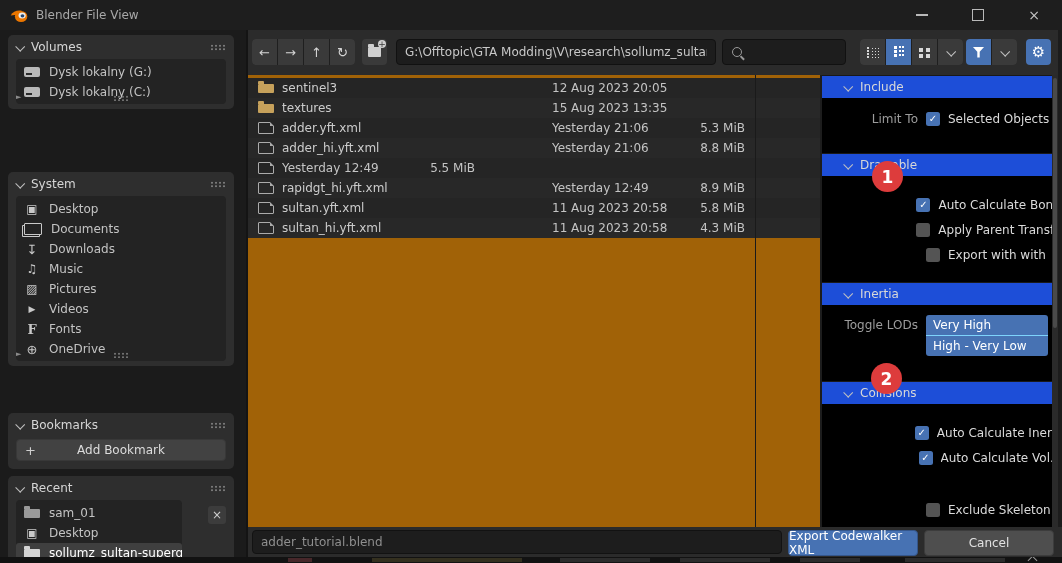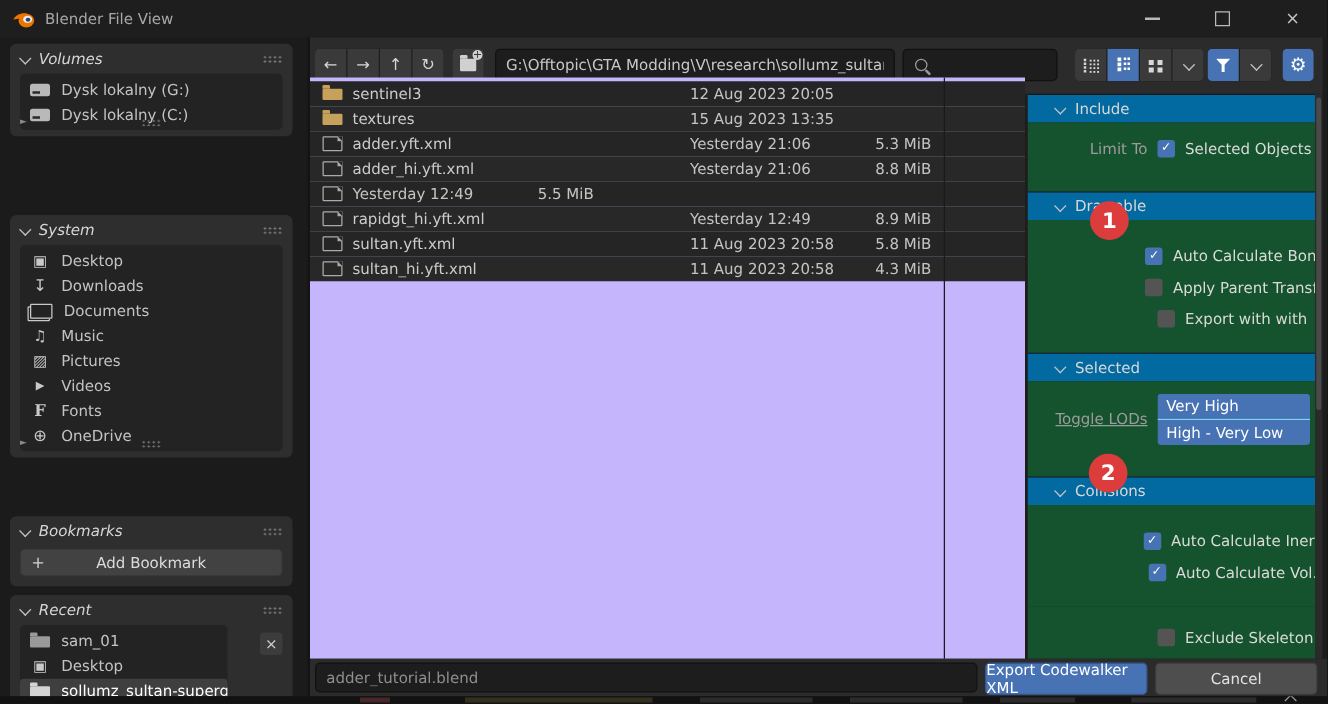--- a/index.html
+++ b/index.html
@@ -11,21 +11,21 @@
   .titlebar .logo{margin:0 8px 0 10px;display:flex;align-items:center;}
   .titlebar .title{color:#a8a8a8;font-size:12px;}
   .win-controls{position:absolute;right:0;top:0;height:30px;display:flex;}
   .win-btn{width:56px;height:30px;display:flex;align-items:center;justify-content:center;color:#b9b9b9;}
   .ico-min{width:12px;height:1.5px;background:#b9b9b9;}
   .ico-max{width:10px;height:10px;border:1.2px solid #b9b9b9;}
   .ico-close{font-size:14px;line-height:1;color:#c4c4c4;}
   
   .sidebar{position:absolute;left:0;top:30px;width:246px;bottom:6px;background:#1b1b1b;overflow:hidden;}
   .sb-panel{position:absolute;left:8px;width:226px;background:#2e2e2e;border-radius:5px;}
-  .sb-head{height:24px;display:flex;align-items:center;padding:0 8px 0 8px;color:#d6d6d6;font-style:italic;}
+  .sb-head{height:24px;display:flex;align-items:center;padding:0 8px 0 8px;color:#d6d6d6;}
   .sb-head .chev{margin-right:8px;}
   .sb-grip{margin-left:auto;width:16px;height:7px;background-image:radial-gradient(#787878 0.9px,transparent 1.1px);background-size:4px 3.5px;}
   .sb-box{margin:0 8px 6px 8px;background:#232323;border-radius:4px;padding:3px 0 2px 0;}
   .sb-row{height:20px;display:flex;align-items:center;padding:0 6px 0 8px;color:#c3c3c3;white-space:nowrap;overflow:hidden;}
   .sb-row .icn{width:16px;min-width:16px;margin-right:9px;display:inline-flex;justify-content:center;align-items:center;color:#c9c9c9;}
   .sb-row.selected{background:#3f3f3f;color:#ffffff;border-radius:3px;}
   .sb-footrow{height:15px;display:flex;align-items:center;padding:0 8px;position:relative;}
   .sb-tri{color:#8a8a8a;font-size:7px;line-height:1;}
   .sb-footrow .dots{position:absolute;left:50%;transform:translateX(-50%);width:16px;height:6px;background-image:radial-gradient(#6f6f6f 0.9px,transparent 1.1px);background-size:4px 3.5px;}
   .p-volumes{top:5px;}
@@ -73,21 +73,21 @@
   .vm-1::before{left:1px;top:1px;width:2px;height:2px;box-shadow:0 3px #d8d8d8,0 6px #d8d8d8,0 9px #d8d8d8;}
   .vm-1::after{left:5px;top:1px;width:8px;height:2px;background:transparent;
                background-image:radial-gradient(#d8d8d8 0.8px,transparent 1px);background-size:3px 3px;height:12px;width:9px;}
   .vm-2::before{left:2px;top:0;width:3px;height:3px;box-shadow:0 4px #fff,0 8px #fff;background:#fff;}
   .vm-2::after{left:7px;top:0;width:2px;height:2px;background:#fff;box-shadow:3px 0 #fff,0 4px #fff,3px 4px #fff,0 8px #fff,3px 8px #fff;}
   .vm-3::before{left:1px;top:2px;width:4px;height:4px;box-shadow:7px 0 #d8d8d8,0 6px #d8d8d8,7px 6px #d8d8d8;}
   .vm-3::after{display:none;}
   .funnel{width:12px;height:11px;background:#fff;clip-path:polygon(0 0,100% 0,60% 48%,60% 100%,40% 100%,40% 48%);}
   .gear-glyph{font-size:15px;color:#fff;line-height:1;}
   
-  .filelist{position:absolute;left:248px;top:62px;width:572px;bottom:36px;background:#c4b5fd;padding-top:3px;box-sizing:border-box;}
+  .filelist{position:absolute;left:248px;top:75px;width:572px;bottom:36px;background:#a16207;padding-top:3px;box-sizing:border-box;}
   .col-sep{position:absolute;left:507px;top:0;bottom:0;width:1px;background:#1a1a1a;}
   .frow{height:20px;display:flex;align-items:center;padding-left:10px;}
   .frow:nth-child(odd){background:#282828;}
   .frow:nth-child(even){background:#252525;}
   .frow .icn{width:16px;min-width:16px;margin-right:8px;display:inline-flex;justify-content:center;align-items:center;}
   .fname{width:270px;white-space:nowrap;overflow:hidden;color:#cccccc;}
   .fdate{width:143px;color:#c4c4c4;}
   .fsize{width:50px;text-align:right;color:#c4c4c4;}
   
   .icn-folder{position:relative;width:13px;height:9px;background:#c6a15b;border-radius:1px;}
@@ -100,23 +100,23 @@
   .icn-desktop::before{content:'▣';font-size:12px;}
   .icn-documents{position:relative;width:9px;height:10px;border:1px solid #c9c9c9;border-radius:1px;box-shadow:-2px 2px 0 -1px #232323,-2px 2px 0 0 #c9c9c9;}
   .icn-downloads::before{content:'↧';font-size:13px;}
   .icn-music::before{content:'♫';font-size:12px;}
   .icn-pictures::before{content:'▨';font-size:12px;}
   .icn-videos::before{content:'▶';font-size:9px;}
   .icn-fonts::before{content:'F';font-family:"DejaVu Serif","Liberation Serif",serif;font-weight:bold;font-size:13px;}
   .icn-onedrive::before{content:'⊕';font-size:13px;}
   
   .rightpanel{position:absolute;left:822px;width:230px;top:75px;bottom:36px;background:#1f1f1f;overflow:hidden;}
-  .sec-head{height:23px;background:#0369a1;border-top:1px solid #191919;display:flex;align-items:center;padding-left:22px;color:#d8d8d8;box-sizing:border-box;}
+  .sec-head{height:23px;background:#1d4ed8;border-top:1px solid #191919;display:flex;align-items:center;padding-left:22px;color:#d8d8d8;box-sizing:border-box;}
   .sec-head .chev{margin-right:9px;border-color:#c2c2c2;}
-  .sec-body{position:relative;padding:8px 0 10px 0;background:#14532d;}
+  .sec-body{position:relative;padding:8px 0 10px 0;background:#000000;}
   .prow{height:25px;display:flex;align-items:center;}
   .plabel{width:96px;text-align:right;color:#9c9c9c;margin-right:8px;white-space:nowrap;}
   .cb{width:14px;height:14px;border-radius:2.5px;background:#545454;margin-right:8px;flex:none;
       display:flex;align-items:center;justify-content:center;font-size:10px;color:#fff;}
   .cb.checked{background:#4772b3;}
   .cb.checked::after{content:'✓';}
   .cblabel{color:#dadada;white-space:nowrap;overflow:hidden;}
   .lod-stack{width:122px;display:flex;flex-direction:column;border-radius:3px;overflow:hidden;}
   .lod-btn{height:20px;background:#4772b3;color:#fff;display:flex;align-items:center;padding-left:7px;white-space:nowrap;}
   .lod-btn + .lod-btn{border-top:1px solid #7dd3fc;}
@@ -205,26 +205,26 @@
         <span>System</span>
         <span class="sb-grip"></span>
       </div>
       <div class="sb-box">
 
           <div class="sb-row">
             <span class="icn icn-desktop"></span>
             <span>Desktop</span>
           </div>
           <div class="sb-row">
+            <span class="icn icn-documents"></span>
+            <span>Documents</span>
+          </div>
+          <div class="sb-row">
             <span class="icn icn-downloads"></span>
             <span>Downloads</span>
-          </div>
-          <div class="sb-row">
-            <span class="icn icn-documents"></span>
-            <span>Documents</span>
           </div>
           <div class="sb-row">
             <span class="icn icn-music"></span>
             <span>Music</span>
           </div>
           <div class="sb-row">
             <span class="icn icn-pictures"></span>
             <span>Pictures</span>
           </div>
           <div class="sb-row">
@@ -424,25 +424,25 @@
       </div>
       <div class="prow">
         <span class="plabel"></span>
         <span class="cb"></span>
         <span class="cblabel">Export with with</span>
       </div>
     </div>
 
     <div class="sec-head">
       <span class="chev"></span>
-      <span>Selected</span>
+      <span>Inertia</span>
     </div>
     <div class="sec-body" style="height:58px;">
       <div class="prow" style="height:42px;align-items:flex-start;padding-top:2px;">
-        <span class="plabel" style="margin-top:13px;text-decoration:underline;">Toggle LODs</span>
+        <span class="plabel" style="margin-top:3px;">Toggle LODs</span>
         <div class="lod-stack">
           <div class="lod-btn">Very High</div>
           <div class="lod-btn">High - Very Low</div>
         </div>
       </div>
     </div>
 
     <div class="sec-head">
       <span class="chev"></span>
       <span>Collisions</span>

